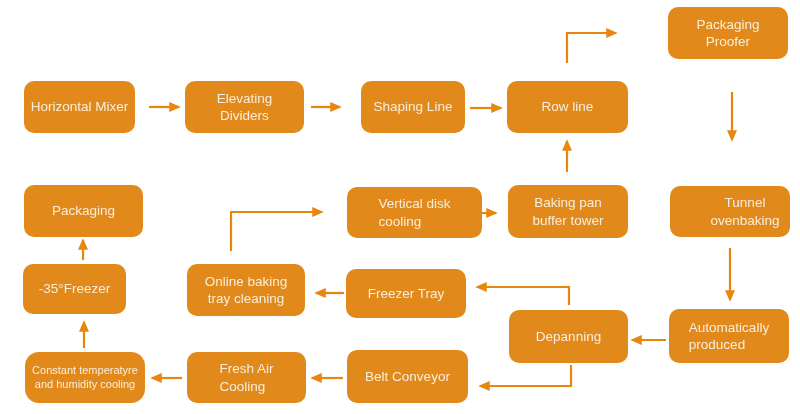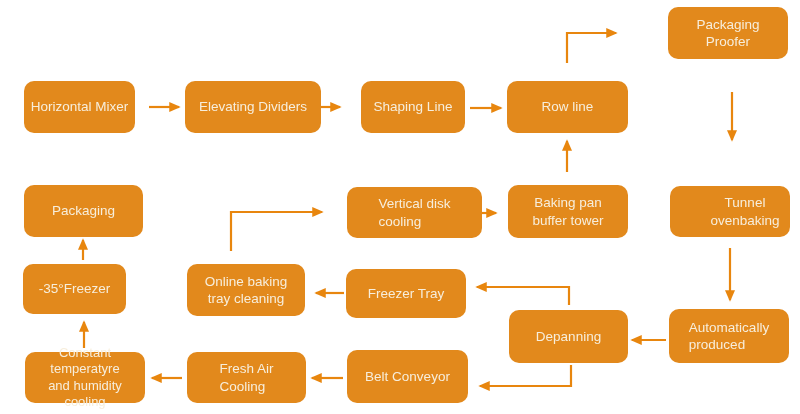--- a/index.html
+++ b/index.html
@@ -39,22 +39,23 @@
     box-sizing:border-box;
     padding:4px 6px;
   }
   .node .label{
     text-align:center;
   }
   .node.align-left .label{
     text-align:left;
   }
   .node.small{
-    font-size:13px;
+    font-size:11px;
     line-height:1.25;
+    border-radius:14px;
   }
   .node .label span{display:block;}
 </style>
 </head>
 <body>
 
 <div id="stage">
   <svg id="edges-svg" viewBox="0 0 800 414" xmlns="http://www.w3.org/2000/svg">
     <defs>
       <marker id="ah" viewBox="0 0 10 10" refX="8.5" refY="5" markerWidth="5.2" markerHeight="5.2" orient="auto-start-reverse">
@@ -77,21 +78,21 @@
       <polyline points="343,378 312,378" marker-end="url(#ah)"></polyline>
       <polyline points="182,378 152,378" marker-end="url(#ah)"></polyline>
       <polyline points="84,348 84,322" marker-end="url(#ah)"></polyline>
       <polyline points="83,260 83,240" marker-end="url(#ah)"></polyline>
     </svg>
 <div class="node" style="left: 24px; top: 81px; width: 111px; height: 52px;">
       <div class="label">
         <span>Horizontal Mixer</span>
       </div>
     </div>
-    <div class="node" style="left: 185px; top: 81px; width: 136px; height: 52px;">
+    <div class="node" style="left: 185px; top: 81px; width: 119px; height: 52px;">
       <div class="label">
         <span>Elevating Dividers</span>
       </div>
     </div>
     <div class="node" style="left: 349px; top: 81px; width: 104px; height: 52px; margin-left: 12px;">
       <div class="label">
         <span>Shaping Line</span>
       </div>
     </div>
     <div class="node" style="left: 507px; top: 81px; width: 121px; height: 52px;">

